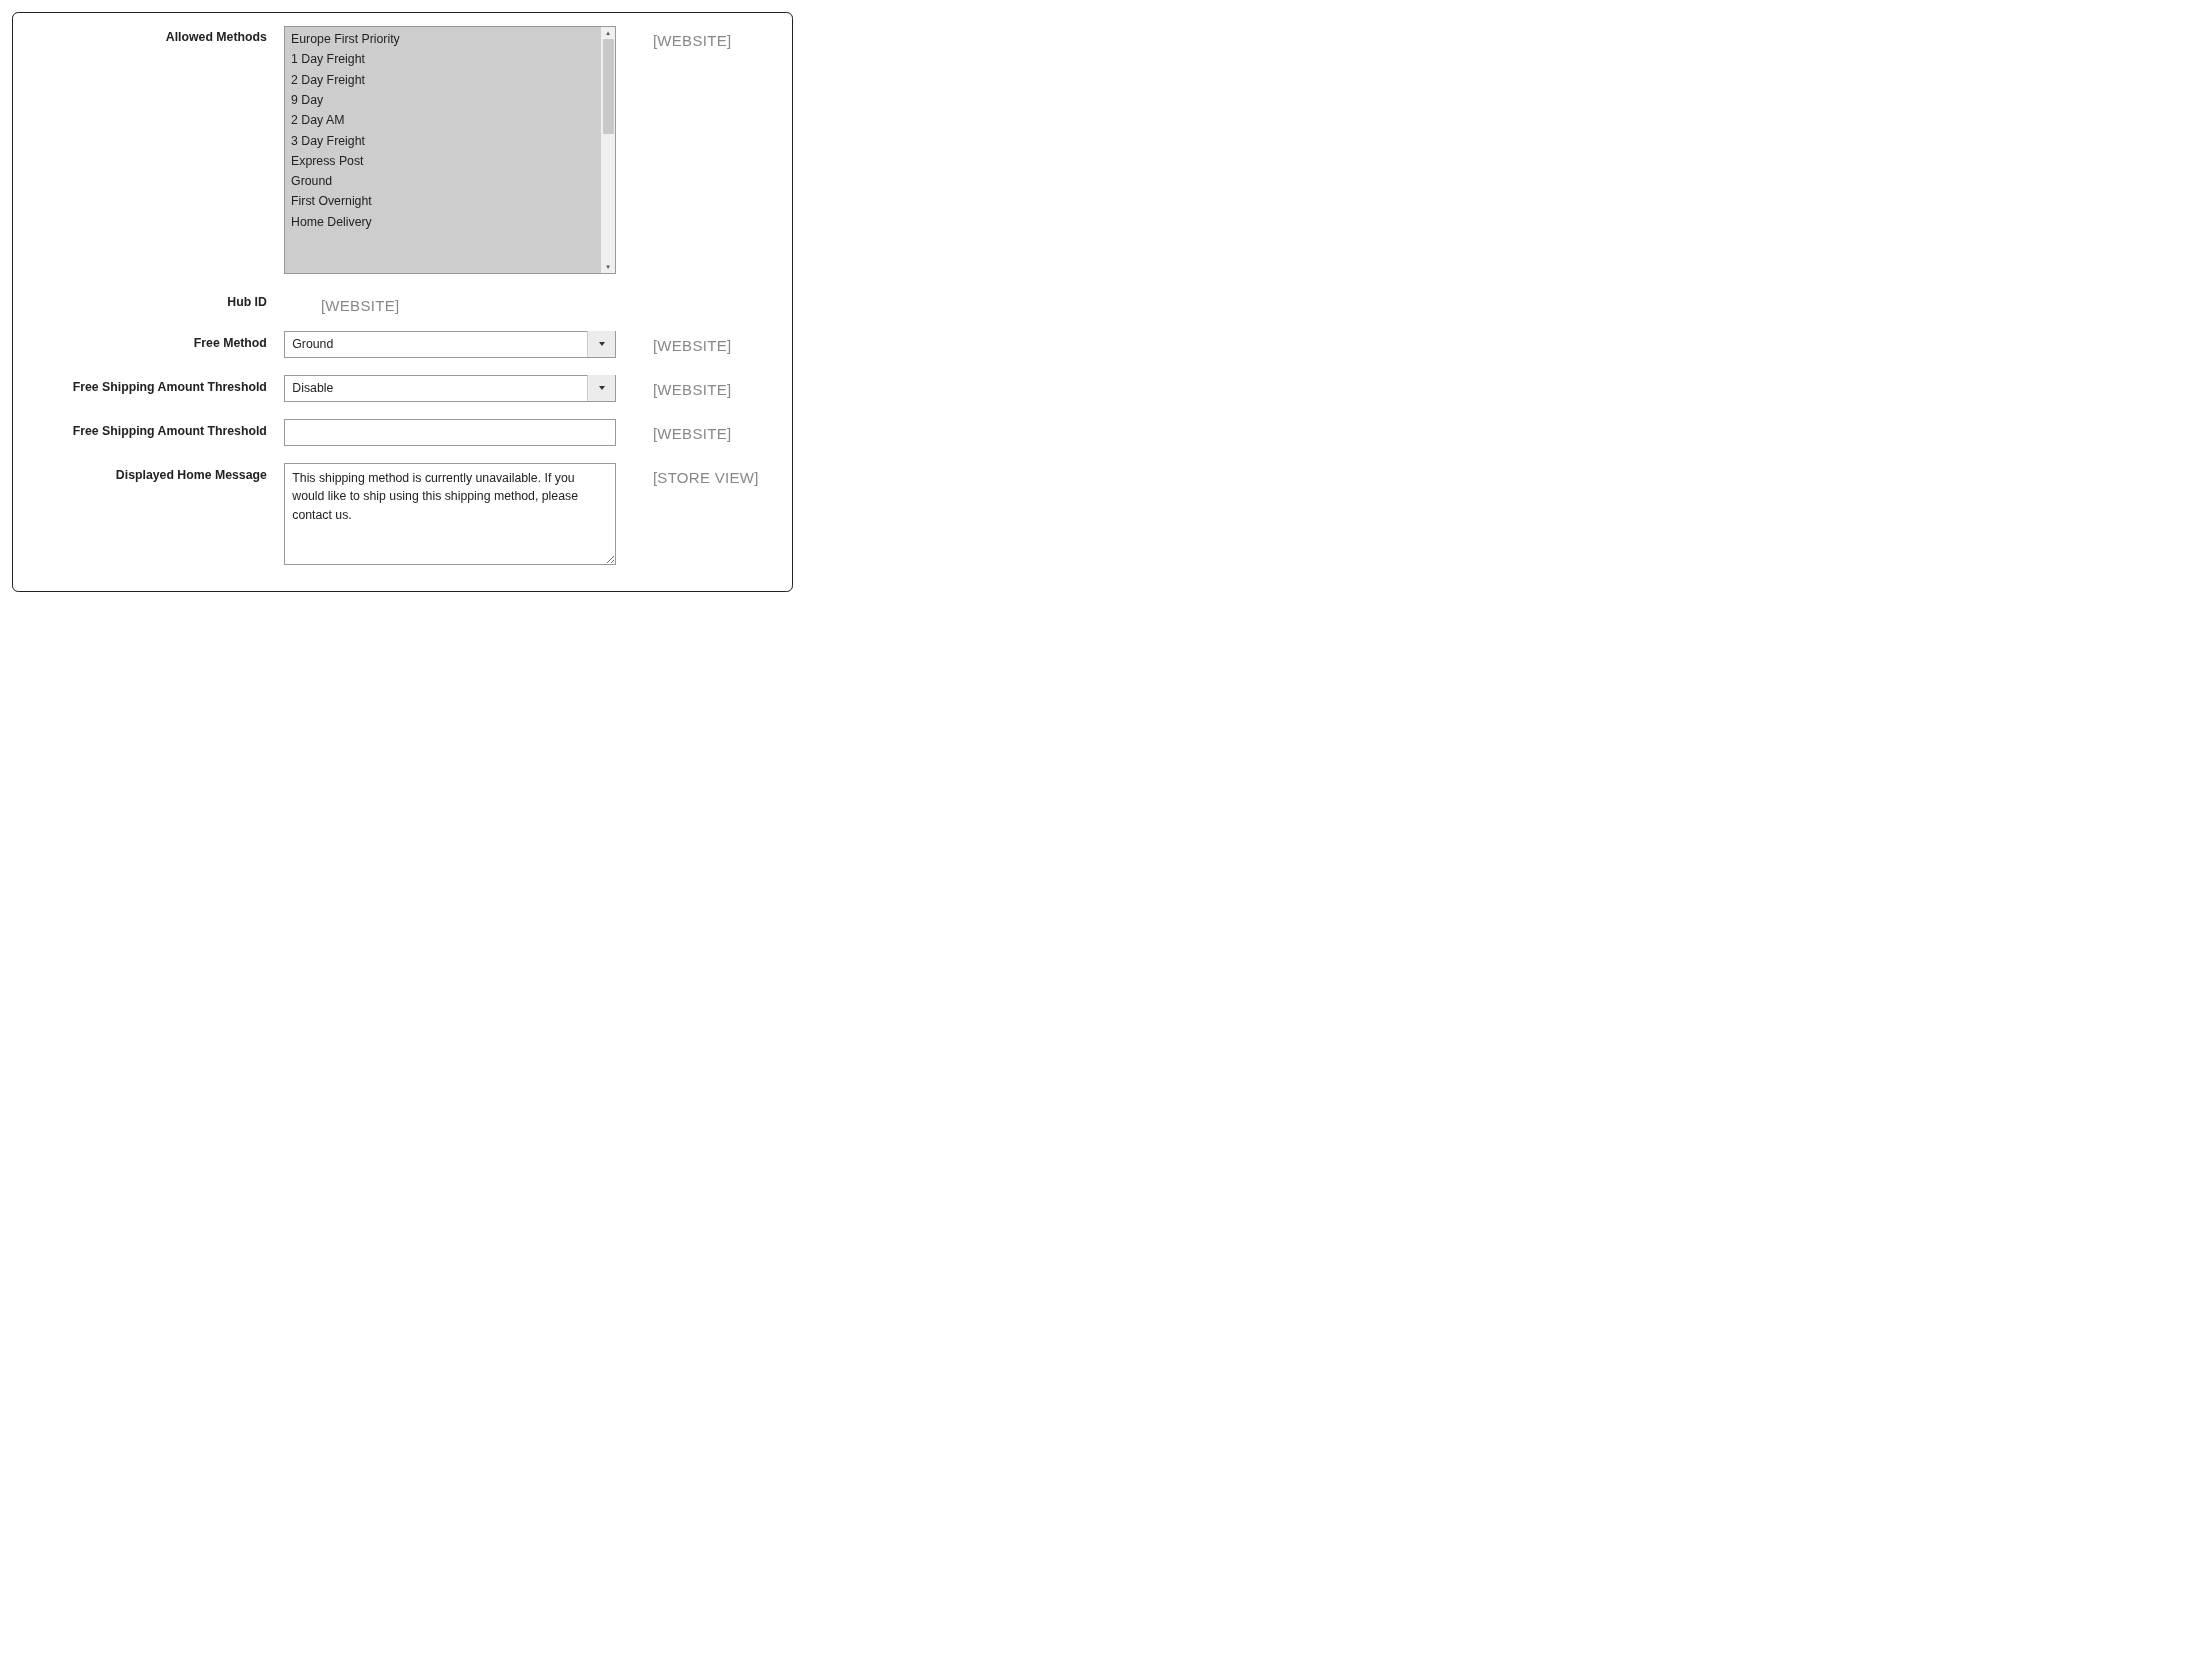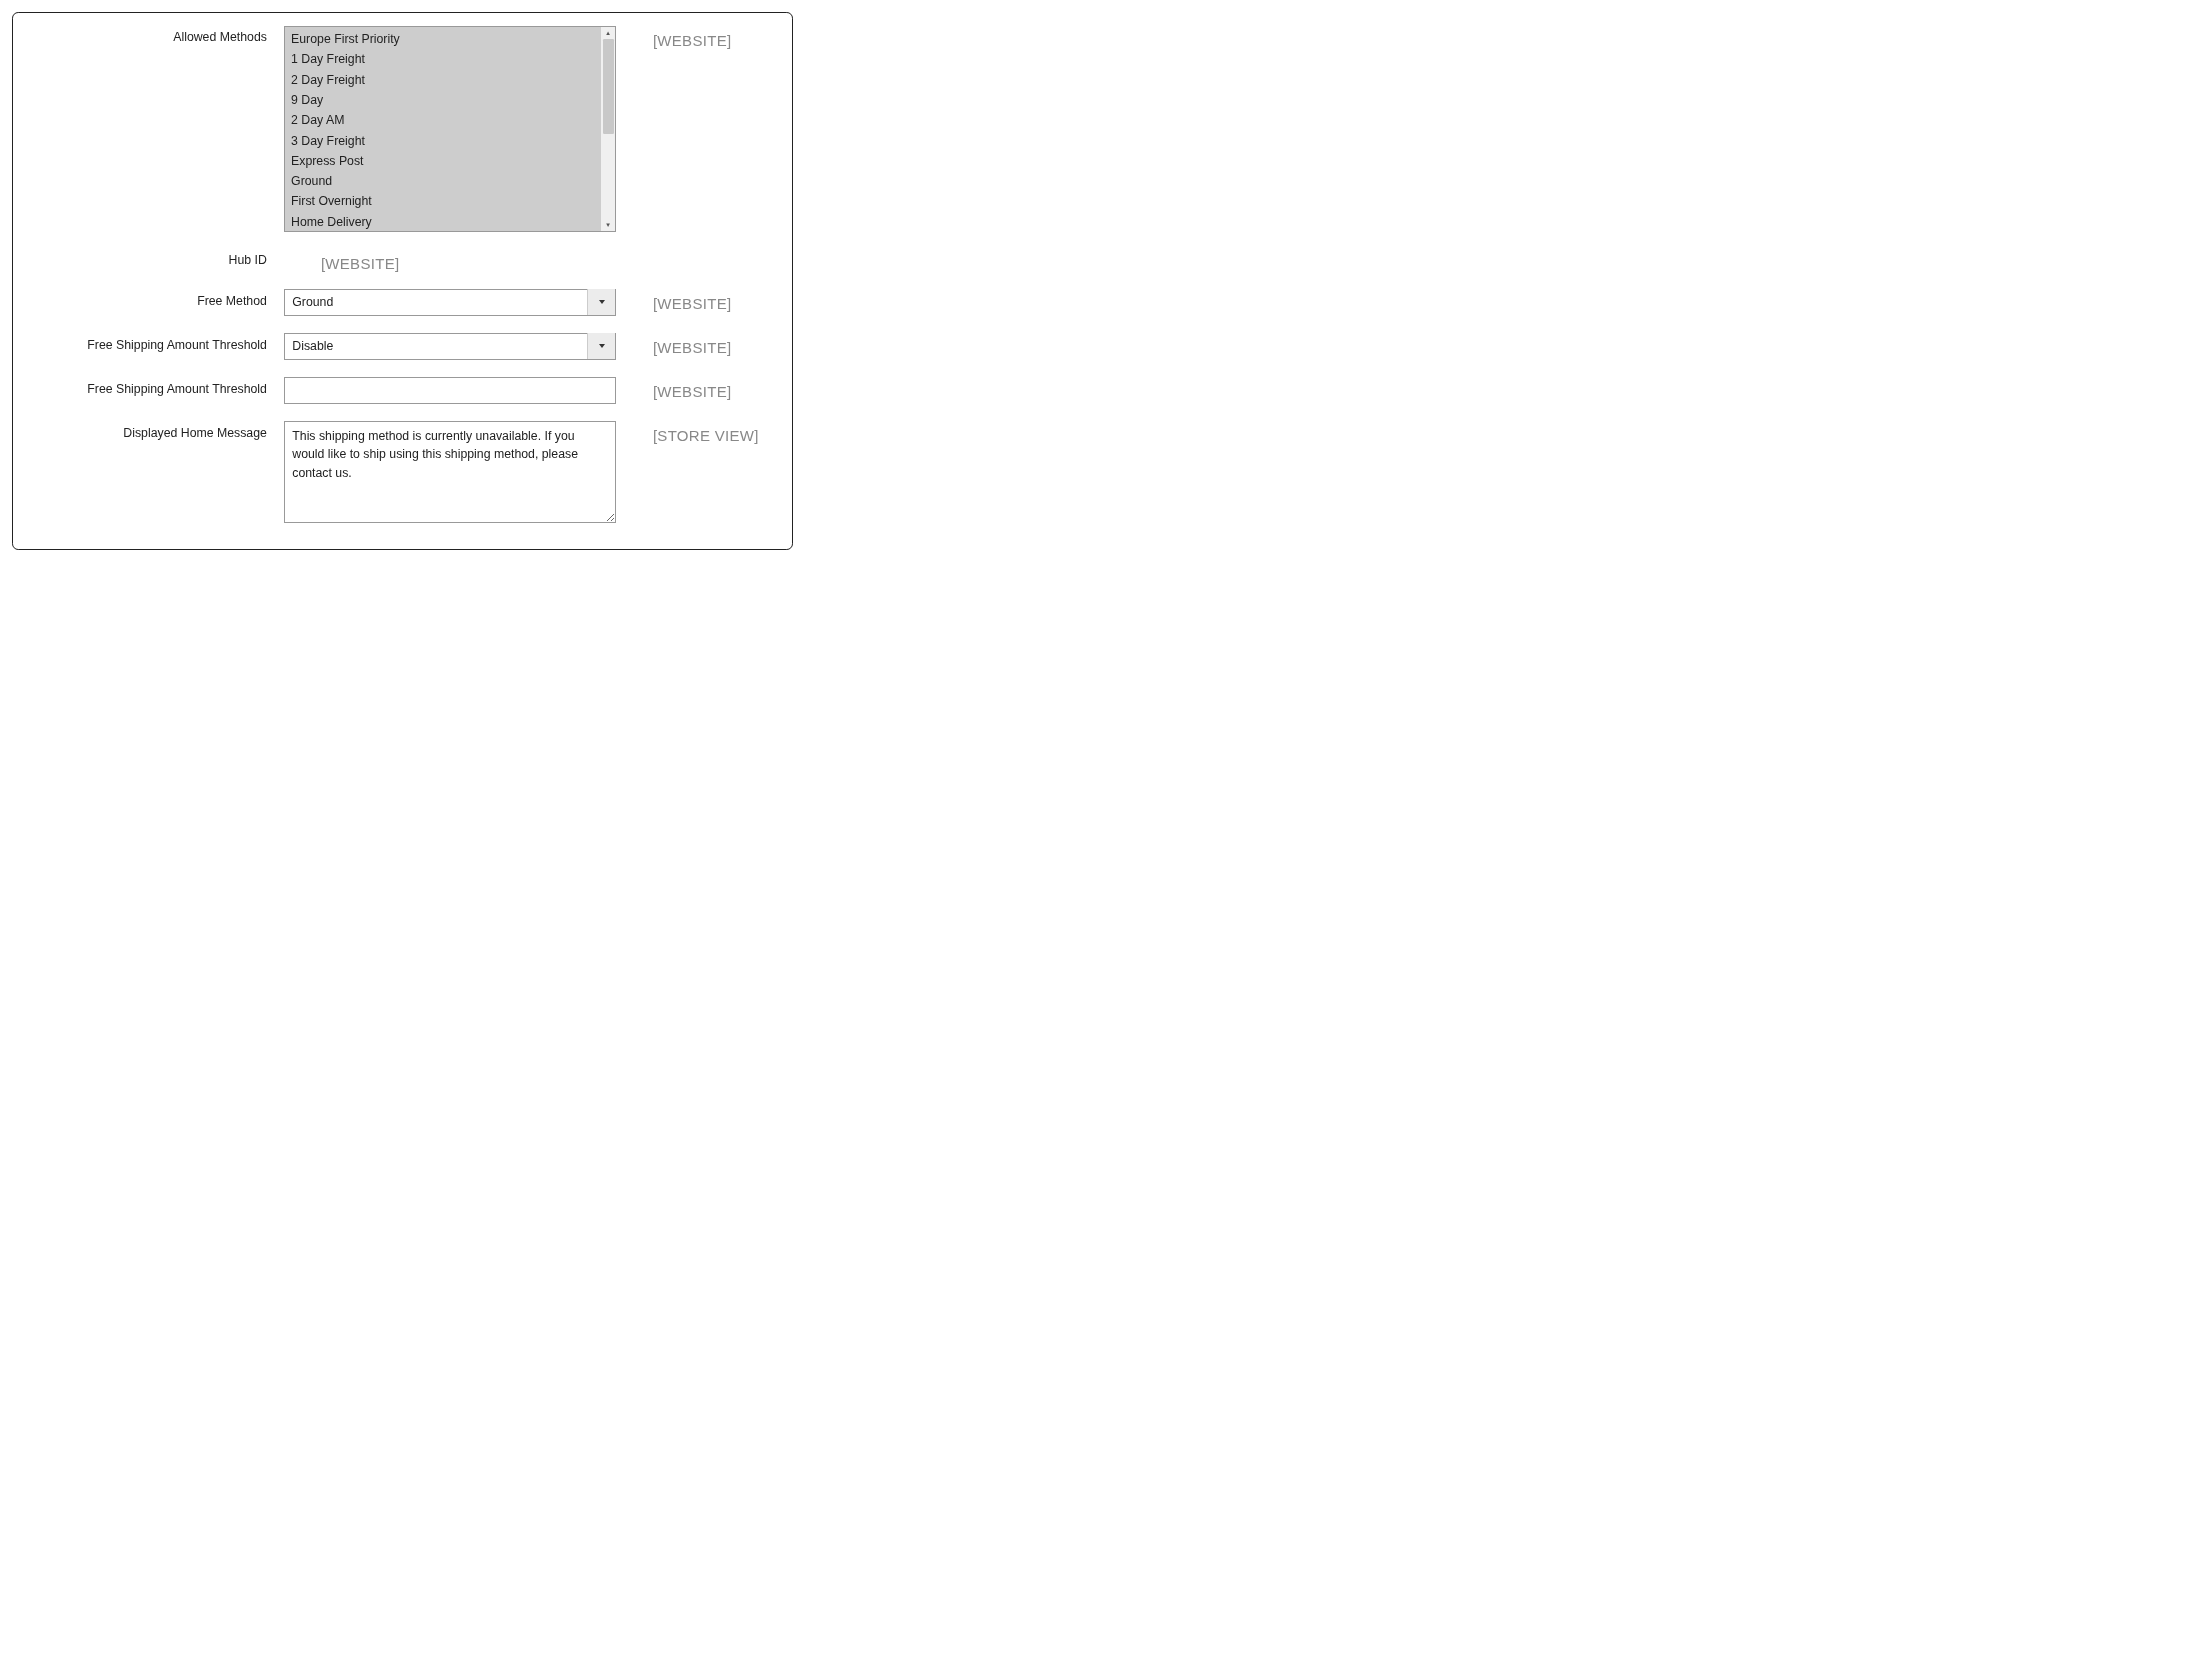--- a/index.html
+++ b/index.html
@@ -19,42 +19,42 @@
     align-items: flex-start;
     margin-bottom: 17px;
   }
   .row:last-child { margin-bottom: 0; }
   .label-col {
     width: 246px;
     text-align: right;
     padding-right: 17px;
     padding-top: 4.9px;
     font-size: 12.3px;
-    font-weight: 400;
+    font-weight: 700;
     color: #222;
     flex-shrink: 0;
   }
   .input-col {
     width: 332px;
     flex-shrink: 0;
   }
   .scope-col {
     padding-left: 37px;
     padding-top: 6.2px;
     font-size: 15px;
     font-weight: 500;
     color: #888;
     letter-spacing: 0.3px;
     flex-shrink: 0;
   }
   .multiselect {
     position: relative;
     border: 0.6px solid #999;
     background: #cdcdcd;
-    height: 206px;
+    height: 248px;
     overflow: hidden;
   }
   .multiselect-list {
     padding: 2.5px 0 2.5px 6.2px;
     font-size: 12.3px;
     line-height: 20.3px;
     color: #222;
     height: 100%;
   }
   .multiselect-item { white-space: nowrap; cursor: default; }

